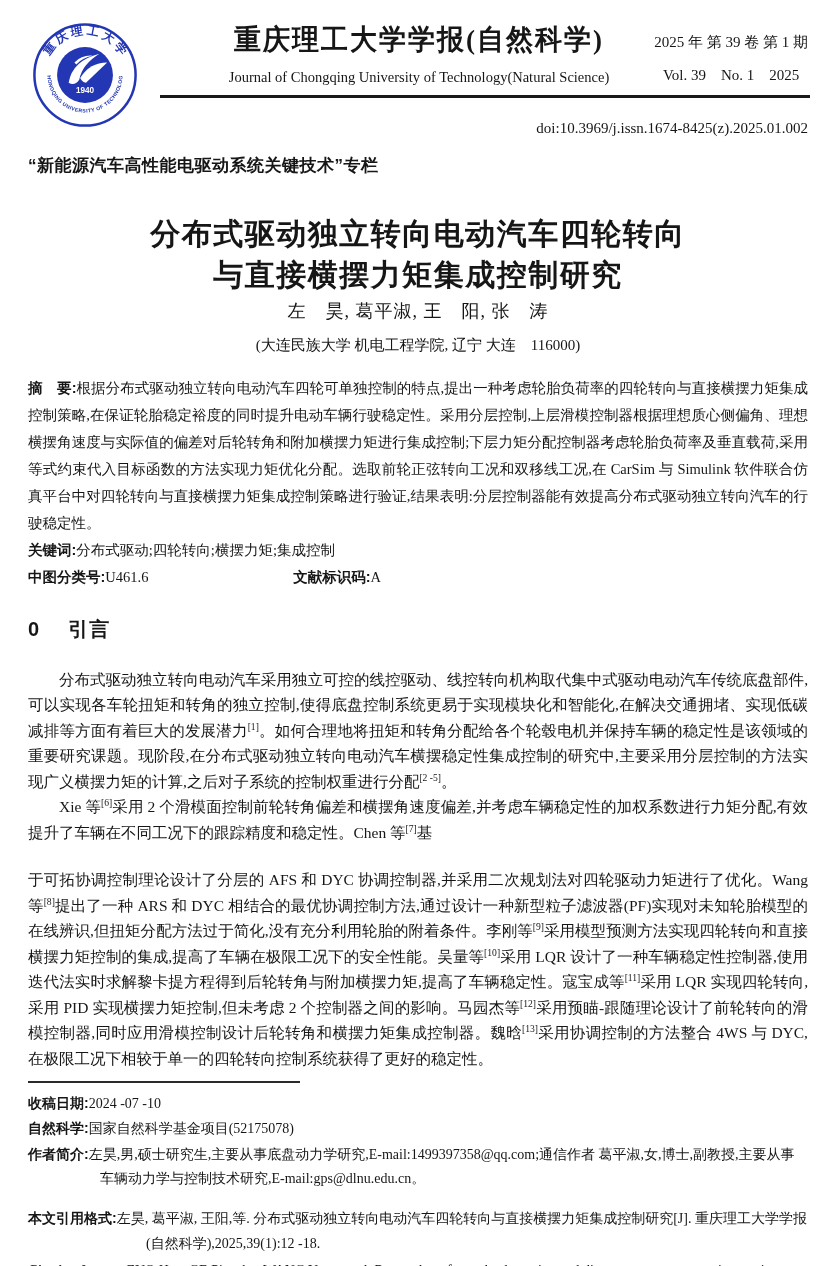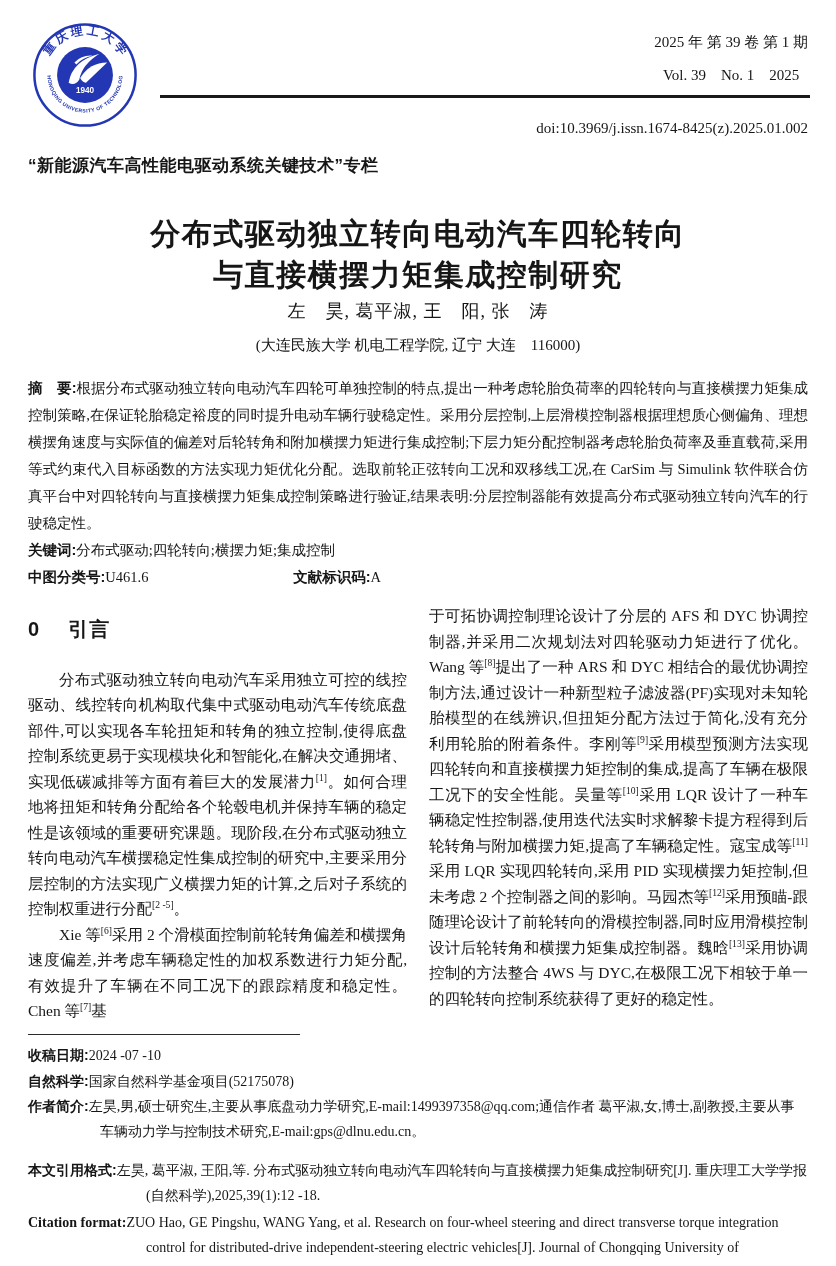--- a/index.html
+++ b/index.html
@@ -30,21 +30,21 @@
   .affil{margin-top:13px;text-align:center;font-size:15px;}
 
   
   .abstract{margin:20px 0 0;font-size:14.5px;line-height:27px;text-align:justify;}
   .lbl{font-family:"Liberation Sans","DejaVu Sans",sans-serif;font-weight:bold;}
   .kw{margin:0;font-size:14.5px;line-height:27px;}
   .class-row{display:grid;grid-template-columns:34% 28% 38%;font-size:14.5px;line-height:27px;}
   .class-row .c3{text-align:right;}
 
   
-  .cols{display:flex;gap:22px;margin-top:12px;}
+  .cols{display:flex;gap:22px;margin-top:12px;flex-direction:column;}
   .col{flex:1;min-width:0;text-align:justify;font-size:15.5px;line-height:25.5px;}
   .sec-h{font-family:"Liberation Sans","DejaVu Sans",sans-serif;font-weight:bold;
          font-size:20px;margin:14px 0 24px;letter-spacing:1px;}
   .sec-h .sec-no{margin-right:28px;}
   .para{margin:0;}
   .indent{text-indent:2em;}
   .sup{font-size:.62em;vertical-align:.62em;line-height:0;}
 
   
   .fnote-rule{width:272px;height:1.5px;background:#2a2a2a;margin-top:10px;}
@@ -72,20 +72,24 @@
       <text font-size="5.4" font-weight="bold" letter-spacing="0.4" font-family="Liberation Sans, DejaVu Sans, sans-serif" fill="#2336b4">
         <textPath href="#arcB" startOffset="50%" text-anchor="middle">CHONGQING UNIVERSITY OF TECHNOLOGY</textPath>
       </text>
       <circle cx="55" cy="55" r="29" fill="#2336b4"></circle>
       <path d="M38,63 Q42,40 70,33 Q52,44 49,60 Q44,67 38,63 Z" fill="#ffffff"></path>
       <path d="M50,58 Q60,42 78,42 L56,63 Q52,62 50,58 Z" fill="#ffffff"></path>
       <path d="M44,42 Q52,34 63,35 Q52,37 46,44 Z" fill="#ffffff"></path>
       <text x="55" y="74" font-size="8.5" fill="#ffffff" text-anchor="middle" font-weight="bold" font-family="Liberation Sans, DejaVu Sans, sans-serif">1940</text>
     </svg>
 
+    <div class="hdr-center">
+      <div class="jt-cn">重庆理工大学学报(自然科学)</div>
+      <div class="jt-en">Journal of Chongqing University of Technology(Natural Science)</div>
+    </div>
 
     <div class="hdr-right">
       <div>2025 年 第 39 卷 第 1 期</div>
       <div>Vol. 39　No. 1　2025</div>
     </div>
 
     <div class="hdr-rule"></div>
   </header>
 
   <div class="doi">doi:10.3969/j.issn.1674-8425(z).2025.01.002</div>

